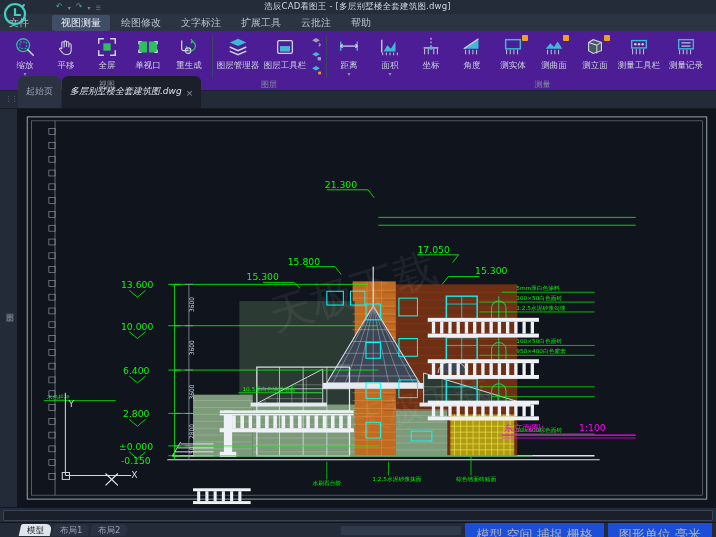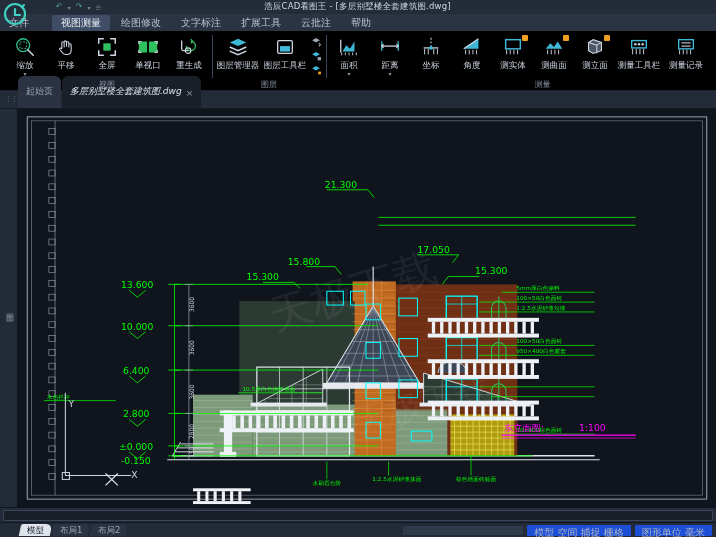--- a/index.html
+++ b/index.html
@@ -39,21 +39,21 @@
     display: flex; align-items: center; gap: 2px;
   }
   .menu-item {
     font-size: 10px; color: #b9c2d0; padding: 1px 9px; line-height: 14px;
     border-radius: 2px; white-space: nowrap;
   }
   .menu-item.active { background: #3f4e66; color: #e8edf5; margin-left: 12px; }
 
   
   .ribbon {
-    height: 60px; background: #000000; flex: none;
+    height: 60px; background: #4c1d95; flex: none;
     display: flex; align-items: stretch; padding: 0 2px;
     border-bottom: 1px solid #1b222e;
   }
   .rib-group {
     display: flex; flex-direction: column; align-items: stretch;
     padding: 0 3px; position: relative;
   }
   .rib-group + .rib-group::before {
     content: ""; position: absolute; left: 0; top: 4px; bottom: 12px;
     width: 1px; background: #3a465a;
@@ -126,21 +126,21 @@
   }
   .ltab {
     font-size: 8.5px; color: #9aa4b2; padding: 0 7px; height: 12px; line-height: 12px;
     background: #2b3343; border-radius: 2px 6px 0 0; margin-right: 2px;
     transform: skewX(-12deg);
   }
   .ltab span { display: inline-block; transform: skewX(12deg); }
   .ltab.active { background: #dfe4ec; color: #1a1f29; }
   .status-right { margin-left: auto; display: flex; align-items: center; gap: 4px; padding-right: 4px; }
   .status-chip {
-    font-size: 10px; color: #aab3c0; background: #1d4ed8; border: 3px solid #1d4ed8;
+    font-size: 13px; color: #aab3c0; background: #b91c1c; border: 7px solid #1d4ed8;
     padding: 0 4px; height: 11px; line-height: 10px; border-radius: 1px; white-space: nowrap;
   }
   .status-fill { width: 120px; height: 9px; background: #2f3a4b; border-radius: 1px; }
 </style>
 </head>
 <body>
 
 <div id="app">
 
   <div class="logo">
@@ -272,45 +272,45 @@
           </span>
         </div>
       </div>
       <div class="rib-label">图层</div>
     </div>
 
     <div class="rib-group">
       <div class="rib-items">
         <div class="rib-btn">
           <span class="ic">
+            <svg width="24" height="22" viewBox="0 0 24 24">
+              <line x1="3" y1="6" x2="3" y2="16" stroke="#3fb8d8" stroke-width="1.5"></line>
+              <line x1="21" y1="6" x2="21" y2="16" stroke="#3fb8d8" stroke-width="1.5"></line>
+              <line x1="3" y1="11" x2="21" y2="11" stroke="#cfd6e2" stroke-width="1.4"></line>
+              <path d="M5 9l-2 2 2 2M19 9l2 2-2 2" fill="none" stroke="#cfd6e2" stroke-width="1.3"></path>
+            </svg>
+          </span>
+          <span class="tx">距离</span>
+          <span class="caret">▾</span>
+        </div>
+        <div class="rib-btn">
+          <span class="ic">
             <svg width="22" height="22" viewBox="0 0 24 24">
               <path d="M3 4v14" stroke="#cfd6e2" stroke-width="1.4"></path>
               <path d="M5 17l4-7 4 4 5-8v11z" fill="#3fb8d8"></path>
               <g stroke="#cfd6e2" stroke-width="1">
                 <line x1="4" y1="18" x2="4" y2="21"></line>
                   <line x1="8" y1="18" x2="8" y2="21"></line>
                 <line x1="12" y1="18" x2="12" y2="21"></line>
                   <line x1="16" y1="18" x2="16" y2="21"></line>
                 <line x1="20" y1="18" x2="20" y2="21"></line>
               </g>
             </svg>
           </span>
           <span class="tx">面积</span>
-          <span class="caret">▾</span>
-        </div>
-        <div class="rib-btn">
-          <span class="ic">
-            <svg width="24" height="22" viewBox="0 0 24 24">
-              <line x1="3" y1="6" x2="3" y2="16" stroke="#3fb8d8" stroke-width="1.5"></line>
-              <line x1="21" y1="6" x2="21" y2="16" stroke="#3fb8d8" stroke-width="1.5"></line>
-              <line x1="3" y1="11" x2="21" y2="11" stroke="#cfd6e2" stroke-width="1.4"></line>
-              <path d="M5 9l-2 2 2 2M19 9l2 2-2 2" fill="none" stroke="#cfd6e2" stroke-width="1.3"></path>
-            </svg>
-          </span>
-          <span class="tx">距离</span>
           <span class="caret">▾</span>
         </div>
         <div class="rib-btn">
           <span class="ic">
             <svg width="22" height="22" viewBox="0 0 24 24">
               <line x1="12" y1="2" x2="12" y2="13" stroke="#cfd6e2" stroke-width="1.2" stroke-dasharray="2 2"></line>
               <path d="M4 13h16" stroke="#cfd6e2" stroke-width="1.4"></path>
               <circle cx="12" cy="13" r="2" fill="#3fb8d8"></circle>
               <g stroke="#cfd6e2" stroke-width="1">
                 <line x1="5" y1="14" x2="5" y2="20"></line>

